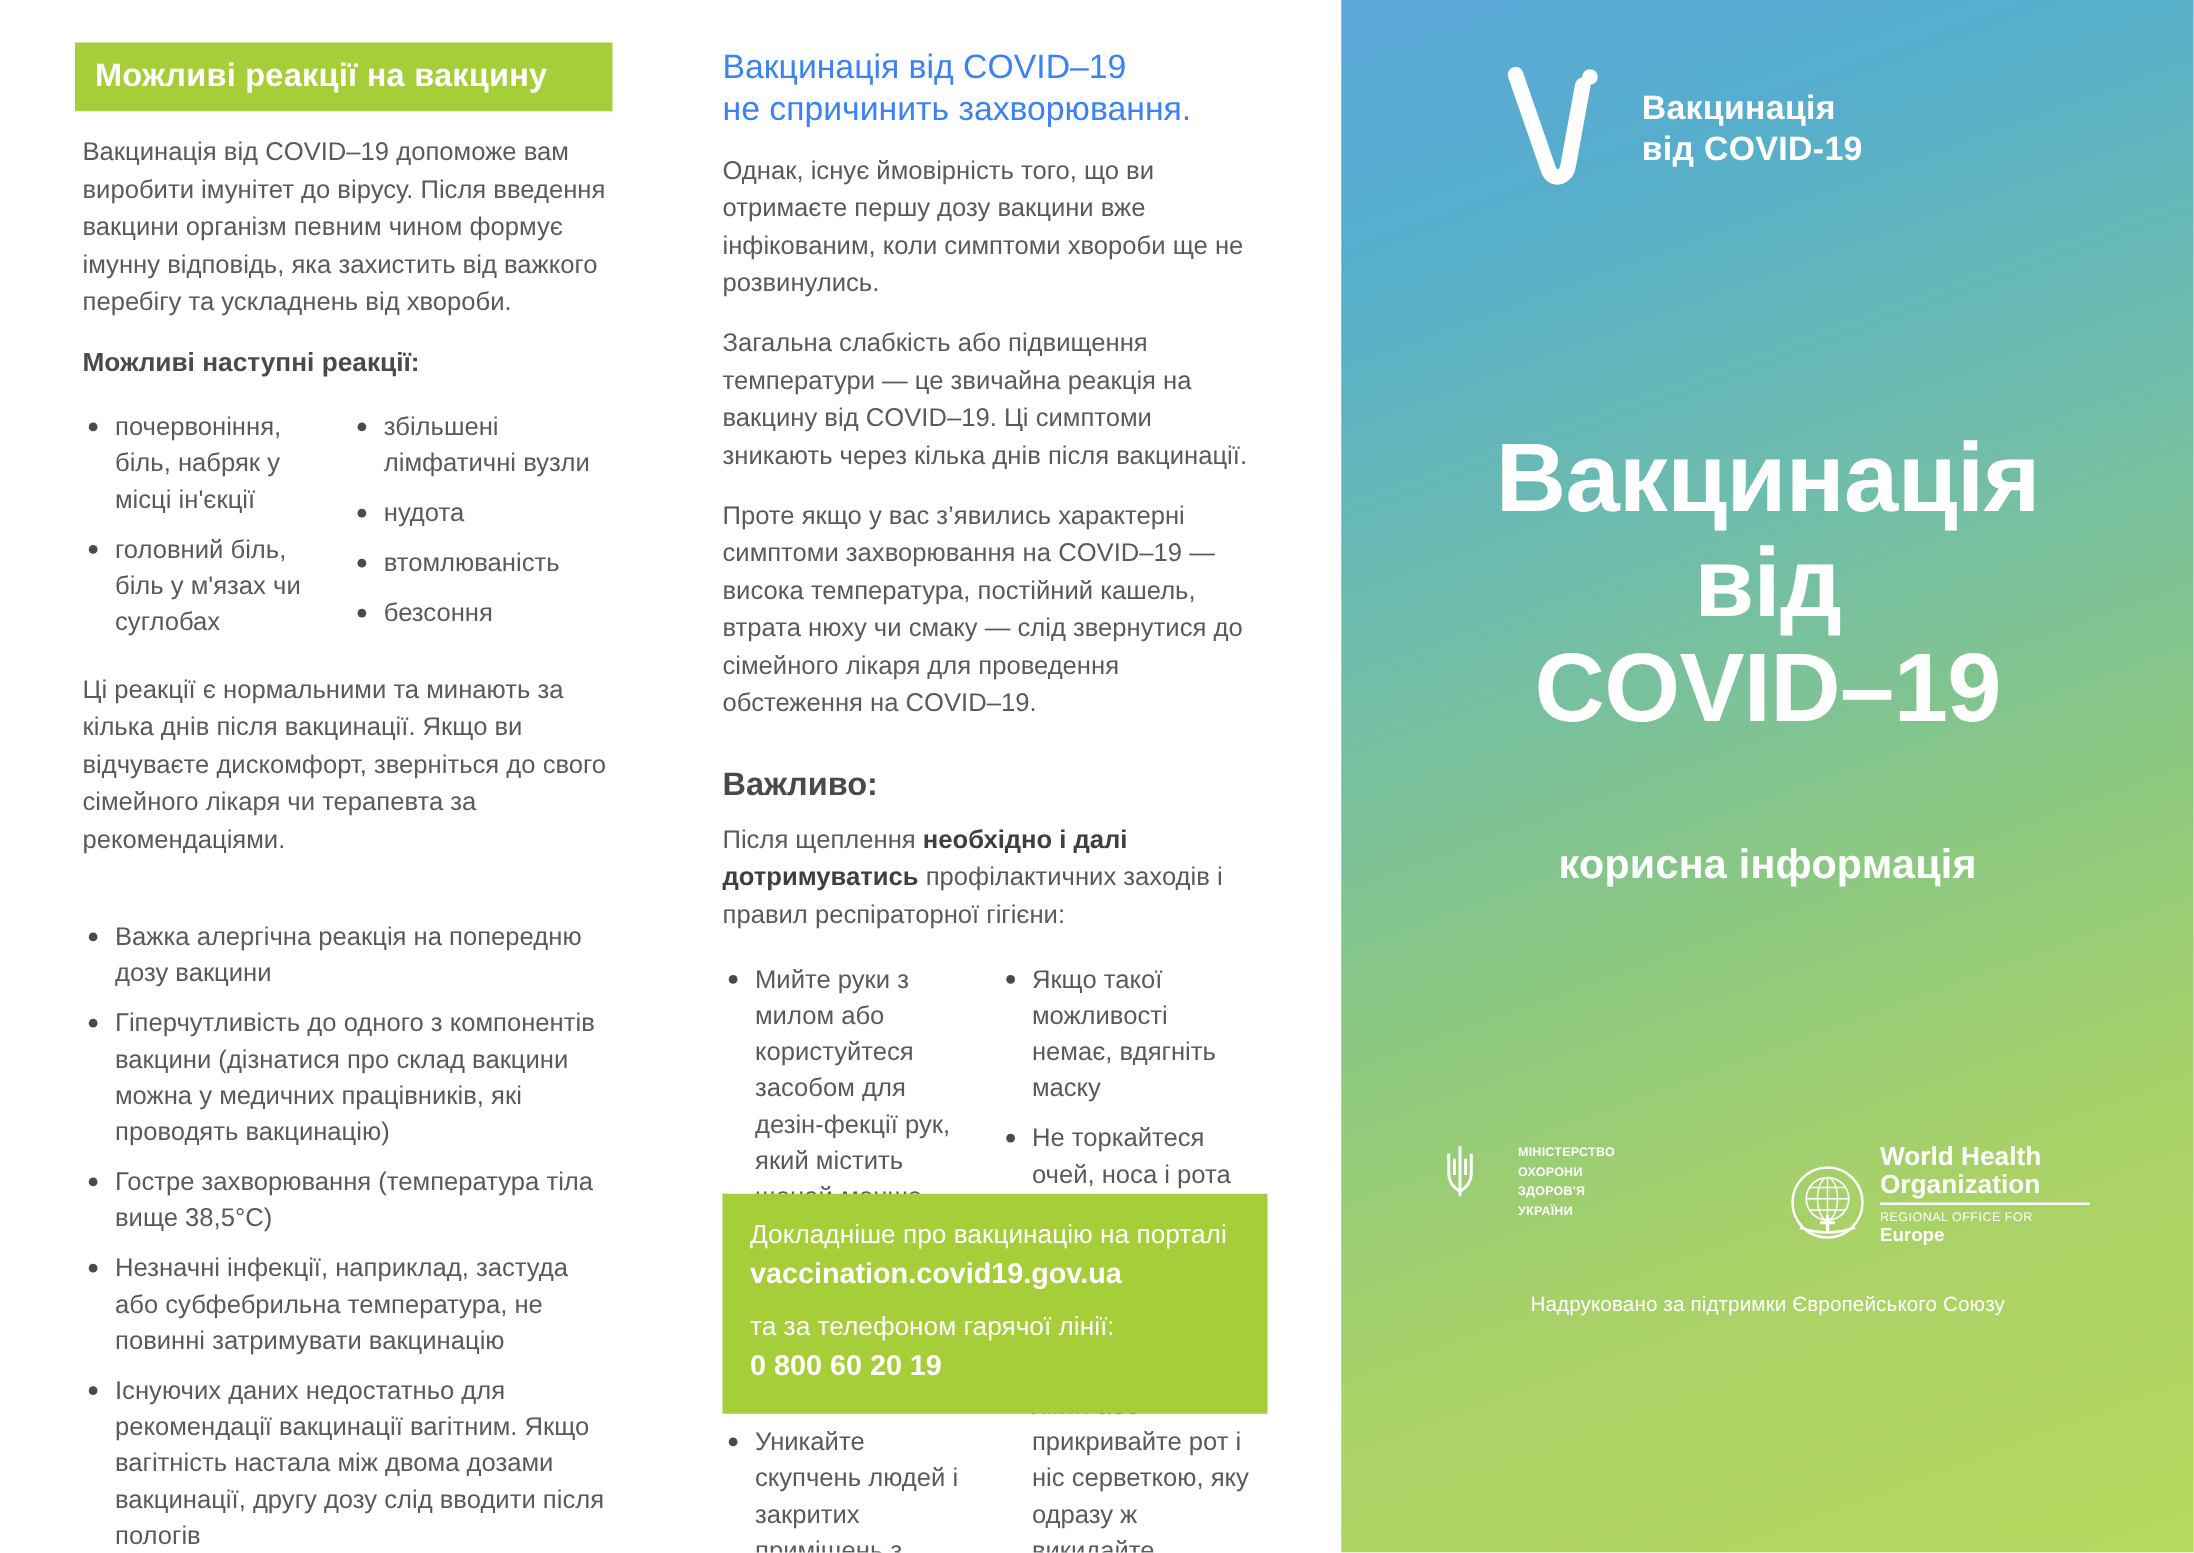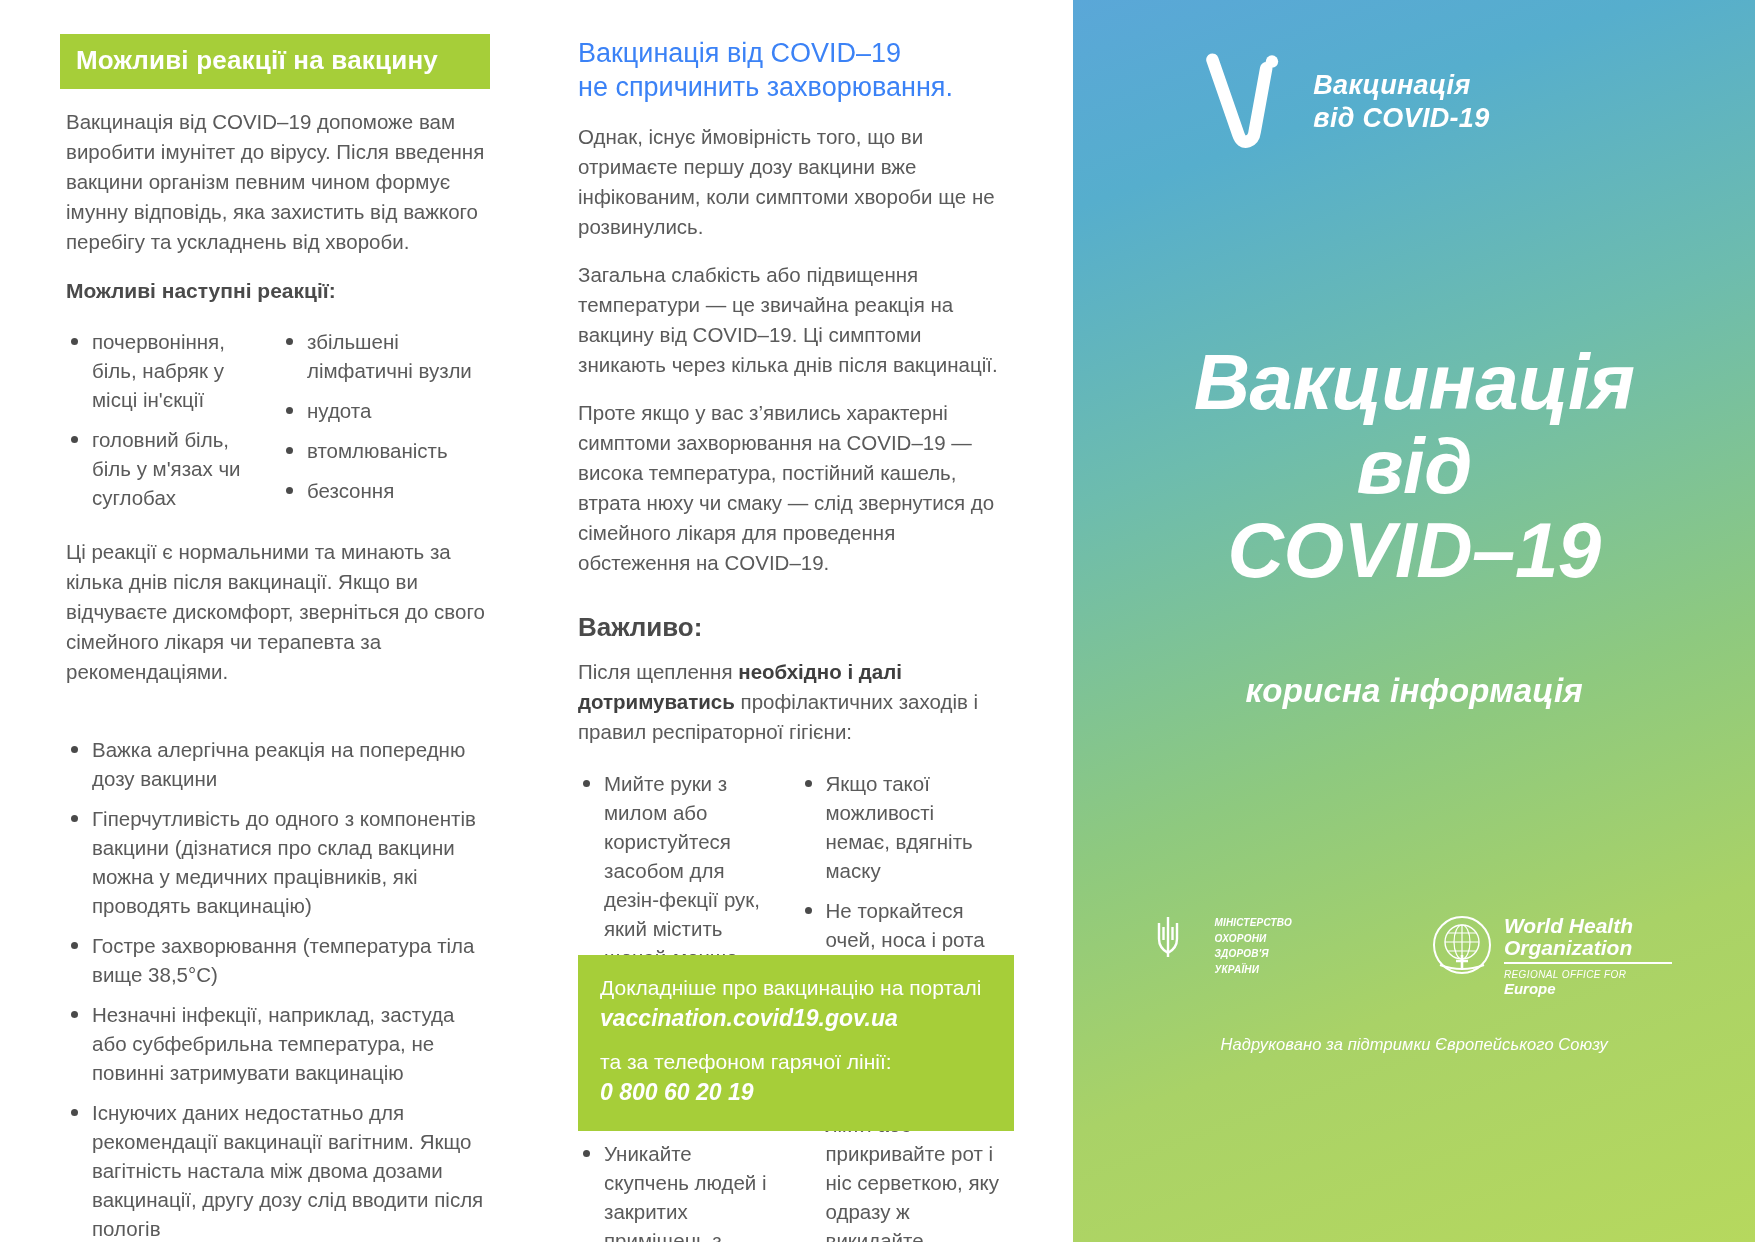--- a/index.html
+++ b/index.html
@@ -96,30 +96,29 @@
     position:absolute;
     left:578px;
     top:955px;
     width:436px;
     background:#a6ce39;
     color:#ffffff;
     padding:18px 22px 22px 22px;
     box-sizing:border-box;
   }
   .promo .line{font-size:21px;line-height:29px;}
-  .promo .strong{font-size:23px;font-weight:bold;line-height:33px;font-style:italic;}
+  .promo .strong{font-size:23px;font-weight:bold;line-height:33px;}
   .promo .gap{height:12px;}
 
   
   .panel{
     width:705px;height:100%;
     background:linear-gradient(160deg,#5aa7d8 0%,#56aecd 14%,#6dbcae 34%,#8ec97f 58%,#a9d267 76%,#b6d85e 100%);
     position:relative;
     color:#ffffff;
-    font-style:italic;
   }
   .logo-row{
     position:absolute;left:126px;top:52px;
     display:flex;align-items:center;gap:18px;
   }
   .vmark{width:96px;height:96px;}
   .logo-text{
     font-size:27px;font-weight:bold;line-height:33px;letter-spacing:.3px;
   }
   .panel-title{
@@ -133,21 +132,21 @@
     text-align:center;
     font-size:33px;font-weight:bold;letter-spacing:.2px;
   }
   .orgs{
     position:absolute;left:0;right:0;top:915px;
     display:flex;justify-content:center;gap:140px;align-items:flex-start;
   }
   .moz{display:flex;gap:10px;align-items:flex-start;}
   .moz .trident{width:24px;height:44px;}
   .moz .moz-txt{font-size:10px;line-height:15.5px;font-weight:bold;letter-spacing:.2px;margin-left:24px;}
-  .who{display:flex;gap:12px;align-items:flex-start;}
+  .who{display:flex;gap:12px;align-items:flex-end;}
   .who-emblem{width:60px;height:60px;}
   .who-txt .wt1{font-size:21px;line-height:22px;font-weight:bold;}
   .who-txt .wt2{font-size:10px;line-height:12px;margin-top:5px;letter-spacing:.4px;}
   .who-txt .wt3{font-size:15px;font-weight:bold;line-height:16px;}
   .who-rule{height:1.5px;background:#fff;margin:3px 0 3px 0;width:168px;}
   .eu-note{
     position:absolute;left:0;right:0;top:1035px;
     text-align:center;font-size:16.5px;letter-spacing:.1px;
   }
 </style>

